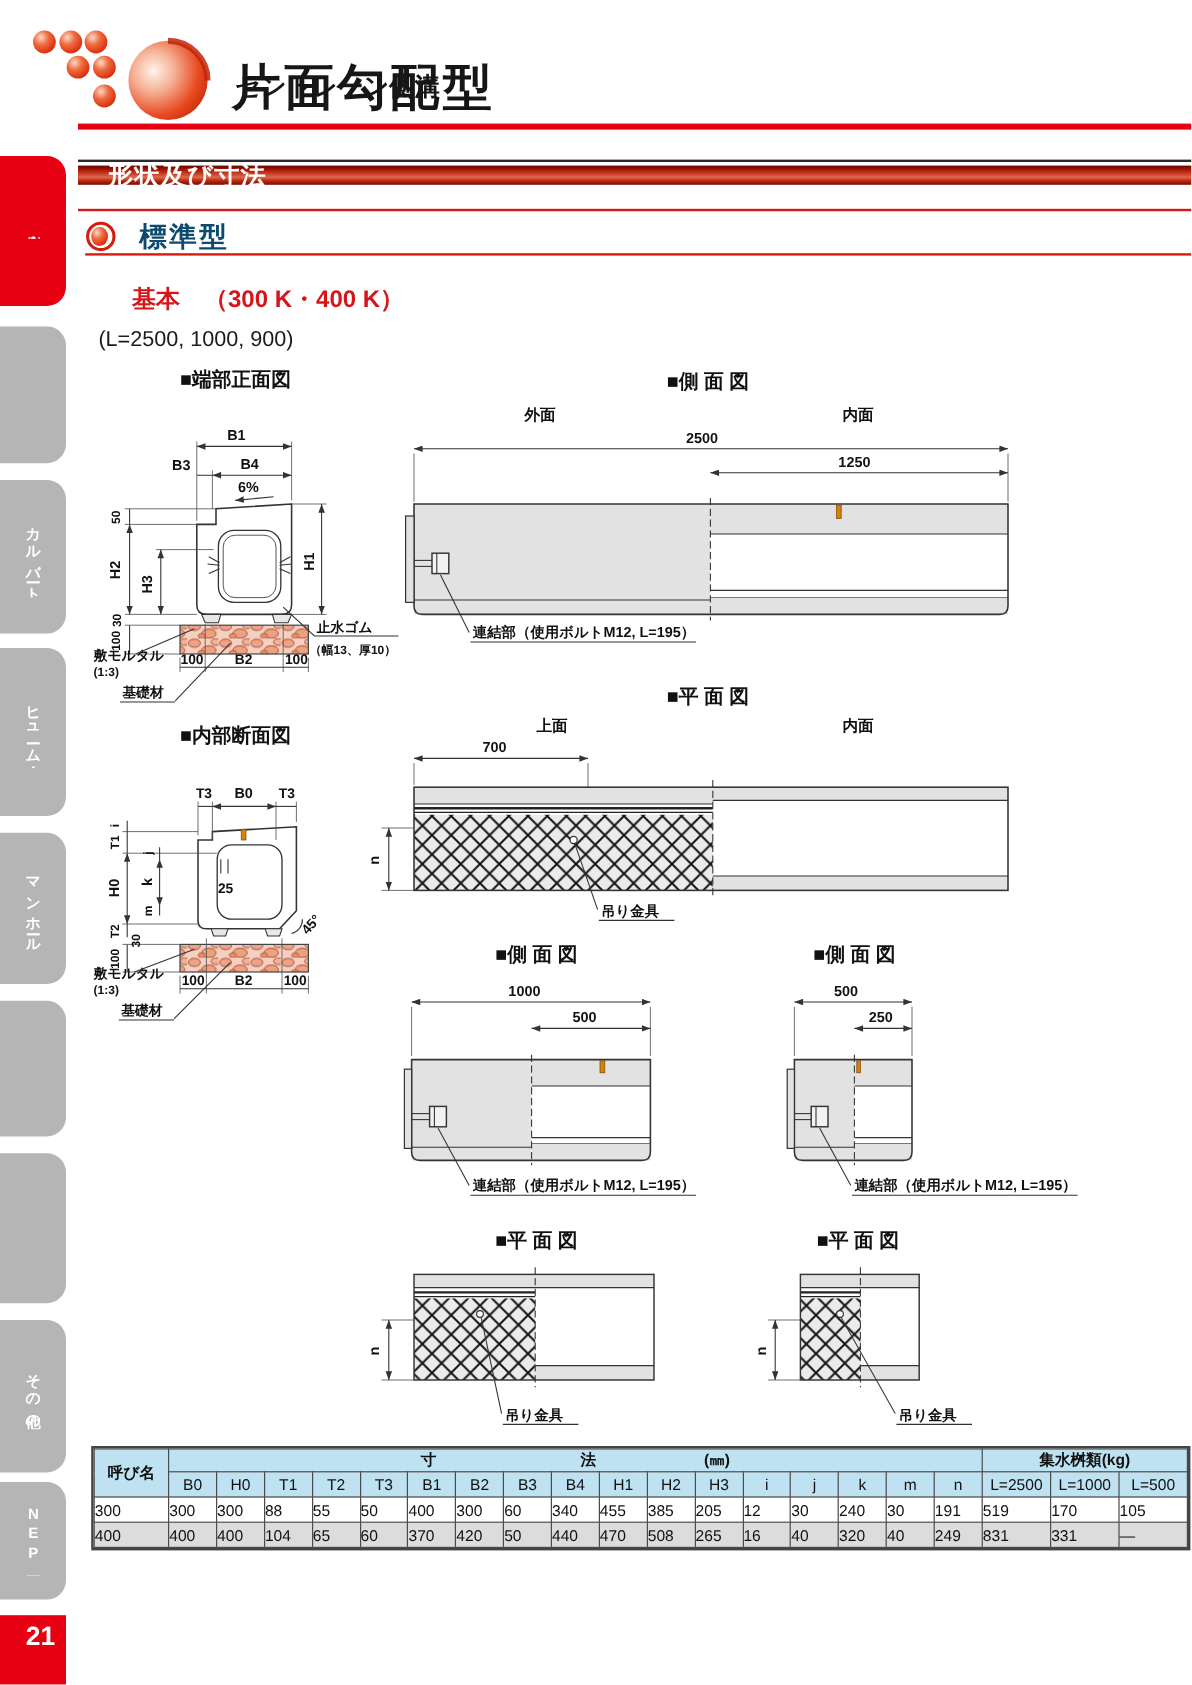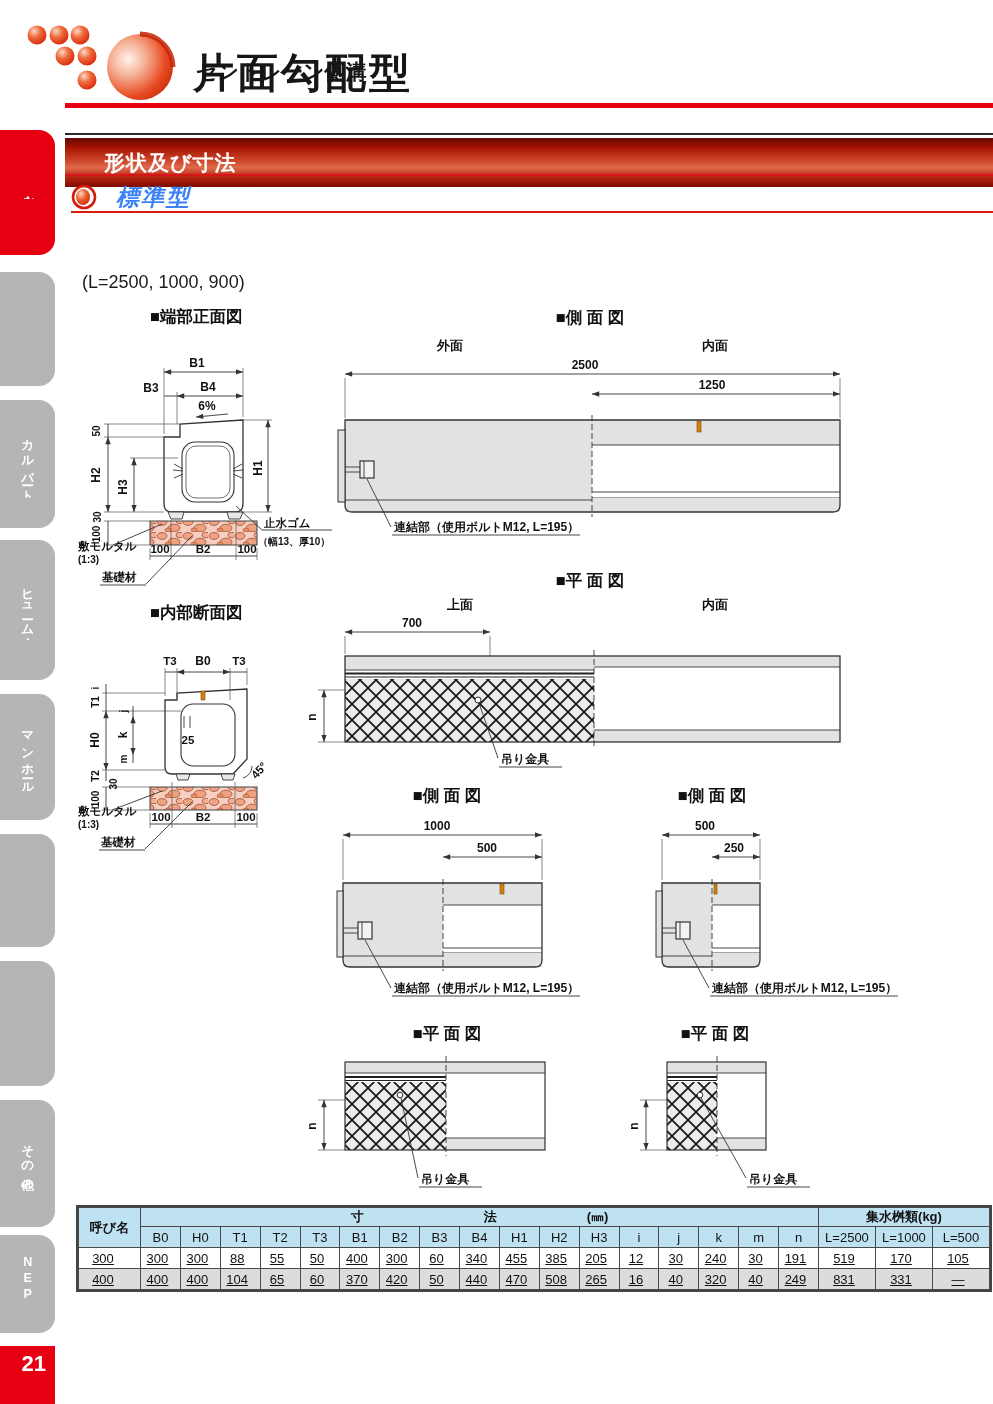--- a/index.html
+++ b/index.html
@@ -14,27 +14,27 @@
   .tab.red{background:#e60012;}
   .pagenum{position:absolute;left:0;top:1346px;width:55px;height:58px;background:#e60012;
        color:#fff;font-weight:bold;font-size:22px;text-align:right;box-sizing:border-box;
        padding:5px 9px 0 0;}
   
   .brand{position:absolute;left:196px;top:25px;font-size:21px;font-weight:bold;color:#161616;margin-top:33px;}
   .main-title{position:absolute;left:193px;top:46px;font-size:41px;font-weight:bold;
        letter-spacing:3px;color:#161616;}
   .red-rule{position:absolute;left:65px;top:103px;width:928px;height:5px;background:#e60012;}
   .thin-line{position:absolute;left:65px;top:133px;width:928px;height:2px;background:#2a2a2a;}
-  .banner{position:absolute;left:65px;top:138px;width:928px;height:49px;
+  .banner{position:absolute;left:65px;top:138px;width:928px;height:16px;
        background:linear-gradient(to bottom,#5e0900 0%,#a31000 18%,#d04a2e 48%,#e06a4b 60%,#b52513 80%,#7c0c00 100%);
        color:#fff;font-size:21px;font-weight:bold;display:flex;align-items:center;
-       padding-left:39px;box-sizing:border-box;letter-spacing:1px;}
+       padding-left:25px;box-sizing:border-box;letter-spacing:1px;}
   .red-line2{position:absolute;left:65px;top:174px;width:928px;height:2px;background:#d61518;}
   .bullet-svg{position:absolute;left:71px;top:183px;}
-  .subsec{position:absolute;left:116px;top:182px;font-size:23px;font-weight:bold;color:#3b82f6;letter-spacing:2px;font-style:italic;}
+  .subsec{position:absolute;left:116px;top:182px;font-size:23px;font-weight:bold;color:#0c4a6e;letter-spacing:2px;}
   .subsec-line{position:absolute;left:71px;top:211px;width:922px;height:2px;background:#d81c0c;}
   .variant{position:absolute;left:110px;top:236px;font-size:20px;font-weight:bold;color:#d61518;}
   .lengths{position:absolute;left:82px;top:272px;font-size:18px;color:#1b1b1b;}
   
   .dwg{position:absolute;left:60px;top:300px;}
   .dwg text{fill:#111;}
   .tt{font-size:16.5px;font-weight:bold;}
   .lb{font-size:13px;font-weight:bold;}
   .dt{font-size:12px;font-weight:bold;}
   .ds{font-size:10px;font-weight:bold;}
@@ -43,21 +43,21 @@
   .thin{stroke:#333;stroke-width:0.9;fill:none;}
   .dim{stroke:#333;stroke-width:0.9;}
   .ext{stroke:#555;stroke-width:0.7;}
   .dash{stroke:#333;stroke-width:0.9;stroke-dasharray:6 3;}
   
   .table-wrap{position:absolute;left:78px;top:1207px;width:912px;}
   table{border-collapse:collapse;table-layout:fixed;width:912px;font-size:13px;}
   th,td{border:1px solid #4a4a4a;height:21px;padding:0;box-sizing:border-box;}
   thead th{background:#bfe2f2;font-weight:normal;font-size:13px;}
   .grp{font-weight:bold;font-size:13px;height:19px;}
-  td{text-align:center;padding-right:6px;background:#fff;text-decoration:underline;}
+  td{text-align:left;padding-right:6px;background:#fff;}
   tr.alt td{background:#dcdcdc;}
   td.nm{padding-right:13px;}
   .dims-flex{display:flex;justify-content:center;gap:0;}
   .dims-flex span{display:inline-block;}
   .dims-flex .s1{margin-right:120px;}
   .dims-flex .s2{margin-right:90px;}
   .outer-border{outline:2px solid #444;}
 </style>
 </head>
 <body>
@@ -127,20 +127,21 @@
       <span>形状及び寸法</span>
     </div>
   <div class="red-line2"></div>
 
   <svg class="bullet-svg" width="28" height="28">
     <circle cx="13" cy="14" r="11" fill="#fff" stroke="#d81c0c" stroke-width="2.6"></circle>
     <ellipse cx="12" cy="14" rx="7" ry="8" fill="url(#rgS)"></ellipse>
   </svg>
   <div class="subsec">標準型</div>
   <div class="subsec-line"></div>
+  <div class="variant">基本　（300 K・400 K）</div>
   <div class="lengths">(L=2500, 1000, 900)</div>
 
   <svg class="dwg" width="933" height="907" viewBox="60 300 933 907">
     <defs>
       <marker id="ae" markerWidth="10" markerHeight="8" refX="8" refY="3" orient="auto">
           <path d="M0,0L8,3L0,6z" fill="#333"></path>
         </marker>
       <marker id="as" markerWidth="10" markerHeight="8" refX="0" refY="3" orient="auto">
           <path d="M8,0L0,3L8,6z" fill="#333"></path>
         </marker>

